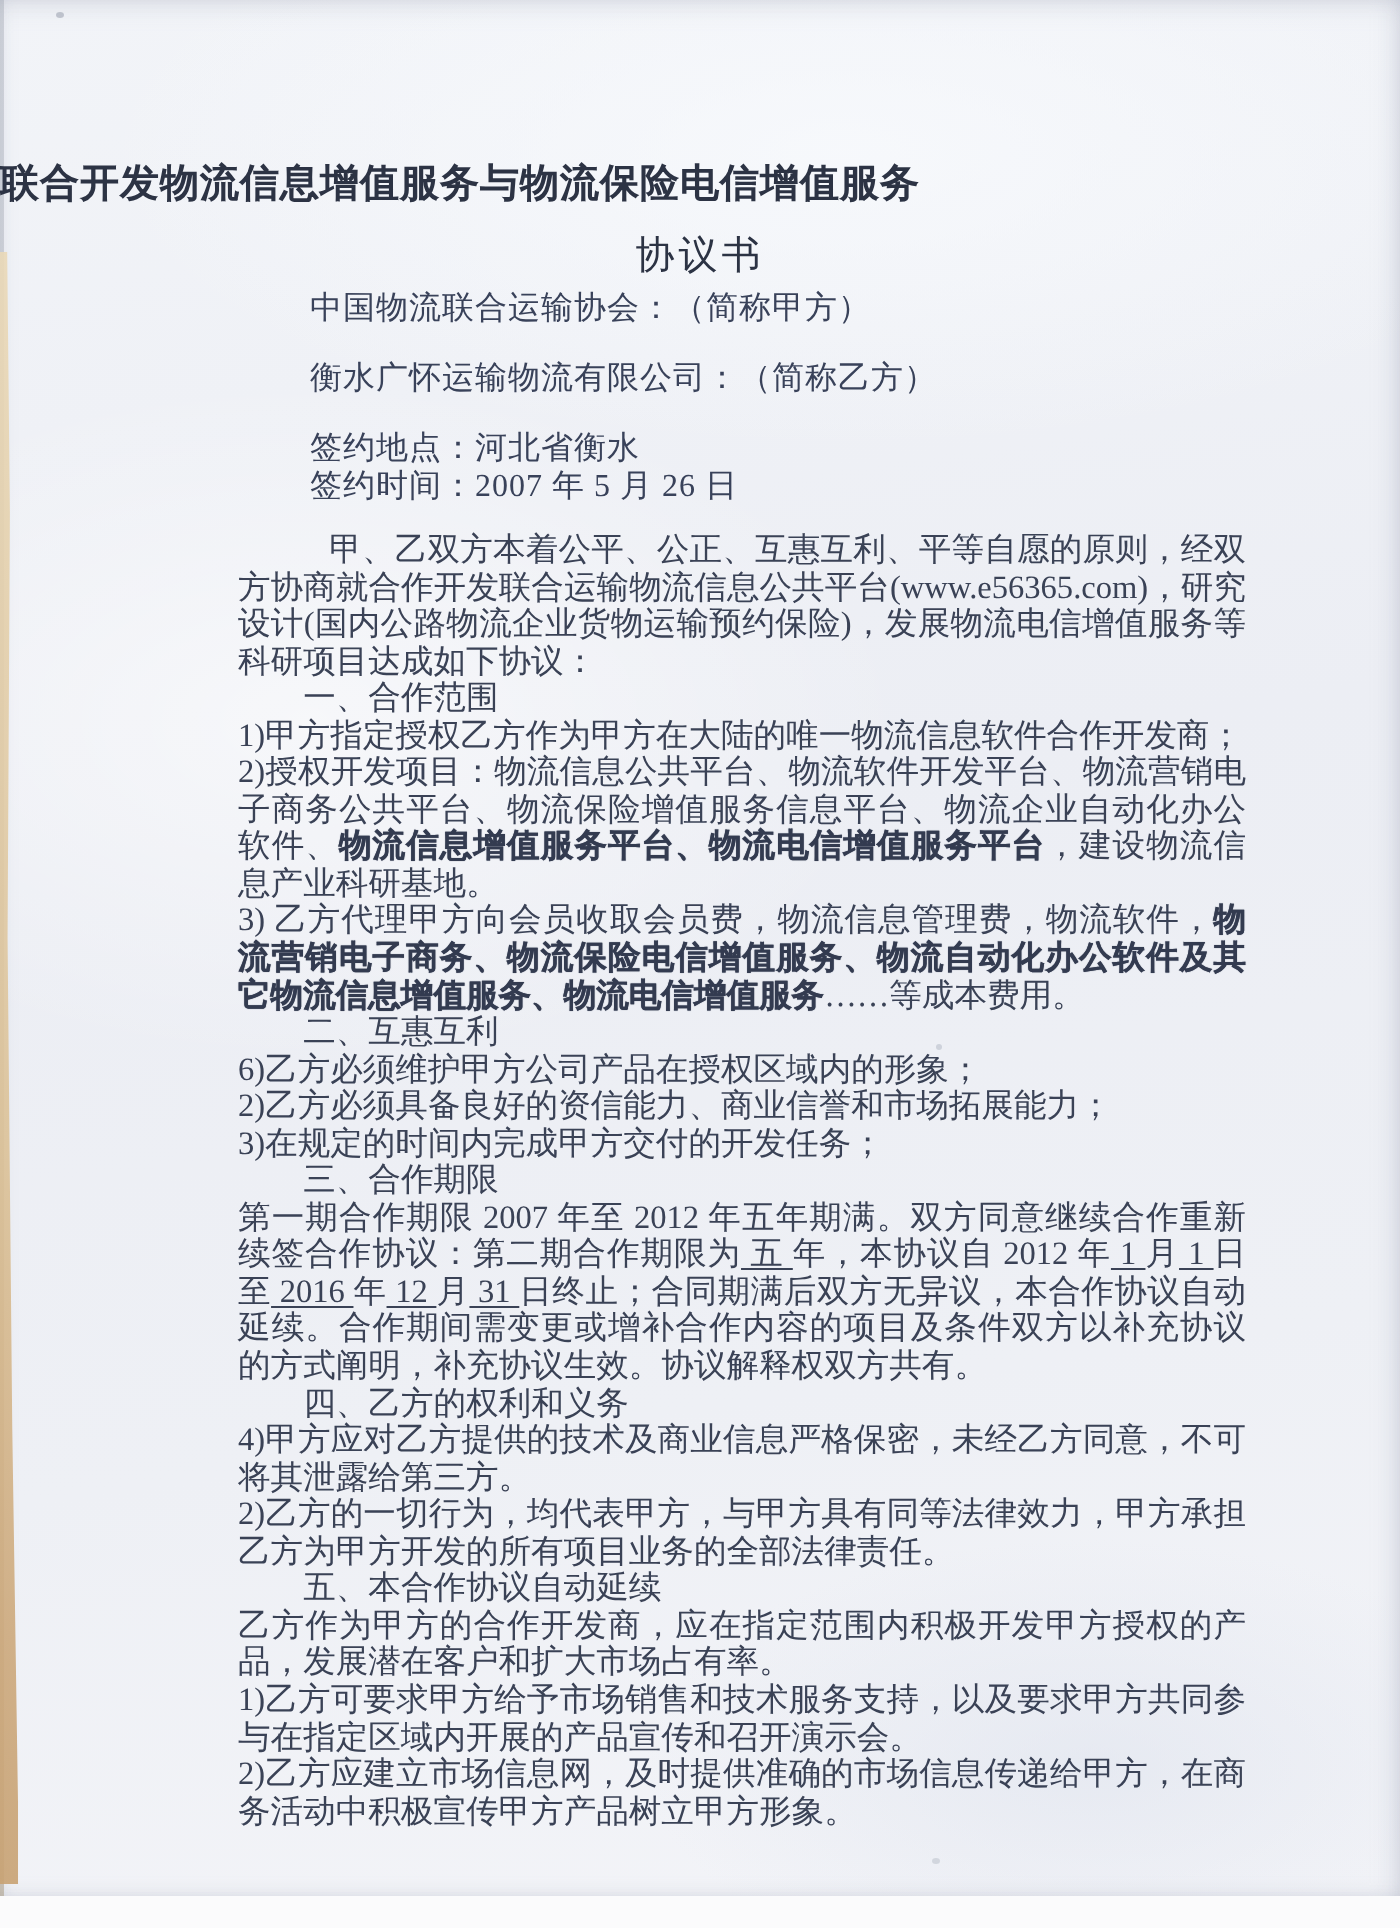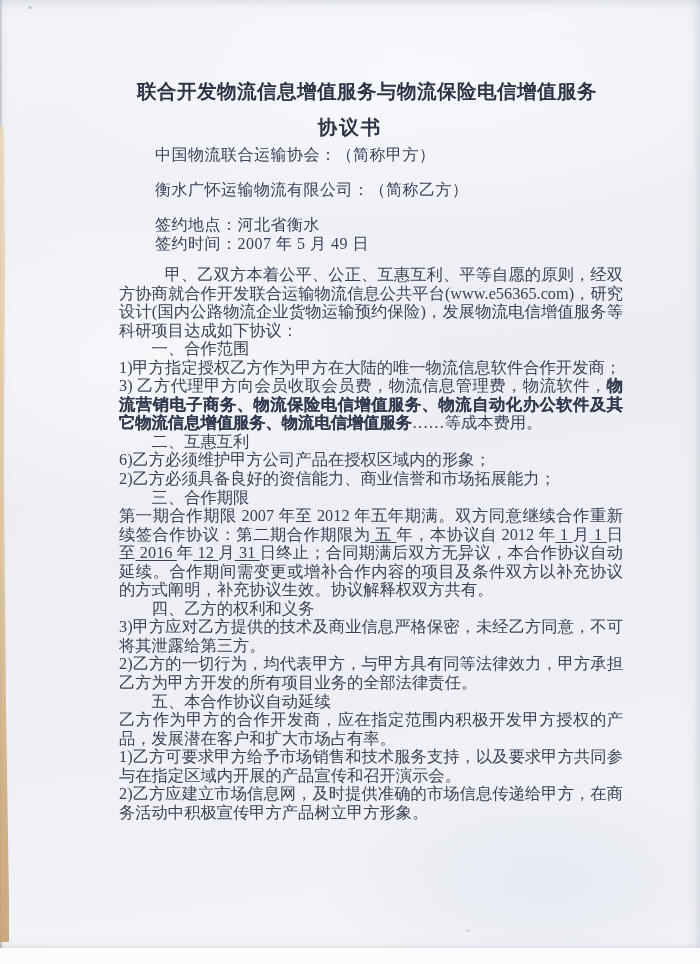--- a/index.html
+++ b/index.html
@@ -24,24 +24,24 @@
     background:linear-gradient(rgba(150,156,168,.35),rgba(110,116,130,.25) 35%,rgba(146,128,98,.4) 70%,rgba(160,142,110,.45));}
   .edge-tan{position:absolute;left:0;top:126px;width:9px;height:816px;
     background:linear-gradient(to bottom,#ead9b8,#dcc298 55%,#cda97c 85%,#c8a273);
     clip-path:polygon(0 0,40% 0,55% 16%,42% 42%,68% 72%,100% 95%,100% 100%,0 100%);
     opacity:.9;}
   .speck{position:absolute;border-radius:50%;}
   .s1{left:28px;top:6px;width:4px;height:3px;background:#aeb3bf;opacity:.75;}
   .s2{left:468px;top:522px;width:3px;height:3px;background:#c6cad4;opacity:.8;}
   .s3{left:466px;top:929px;width:4px;height:3px;background:#cbd0d8;opacity:.8;}
 
-  .doc-title{position:absolute;left:0;top:78px;width:597px;margin:0;text-align:right;
+  .doc-title{position:absolute;left:0;top:78px;width:597px;margin:0;text-align:left;
     font-size:19.5px;font-weight:700;letter-spacing:.5px;color:#2c3344;}
   .doc-subtitle{position:absolute;left:0;top:114px;width:700px;margin:0;text-align:center;
-    font-size:19.5px;font-weight:700;letter-spacing:2px;color:#2c3344;}
+    font-size:19.5px;font-weight:400;letter-spacing:2px;color:#2c3344;}
 
   .head{position:absolute;left:155px;top:146px;width:460px;color:#39425a;font-size:16px;}
   .head p{margin:0;line-height:17px;letter-spacing:.5px;}
   .mb18{margin-bottom:18px !important;}
   .mb2{margin-bottom:2px !important;}
 
   .contract-body{position:absolute;left:119px;top:266px;width:504px;
     color:#3a4256;font-size:16.3px;line-height:18.55px;text-align:justify;}
   .contract-body p{margin:0;}
   .para.heading{text-indent:2em;}
@@ -59,34 +59,36 @@
   <div class="speck s2"></div>
   <div class="speck s3"></div>
 
   <h1 class="doc-title">联合开发物流信息增值服务与物流保险电信增值服务</h1>
   <h2 class="doc-subtitle">协议书</h2>
 
   <div class="head">
     <p class="mb18">中国物流联合运输协会：（简称甲方）</p>
     <p class="mb18">衡水广怀运输物流有限公司：（简称乙方）</p>
     <p class="mb2">签约地点：河北省衡水</p>
-    <p>签约时间：2007 年 5 月 49 日</p>
+    <p>签约时间：2007 年 5 月 26 日</p>
   </div>
 
   <div class="contract-body">
       <p class="para first">甲、乙双方本着公平、公正、互惠互利、平等自愿的原则，经双方协商就合作开发联合运输物流信息公共平台(www.e56365.com)，研究设计(国内公路物流企业货物运输预约保险)，发展物流电信增值服务等科研项目达成如下协议：</p>
       <p class="para heading">一、合作范围</p>
       <p class="para item">1)甲方指定授权乙方作为甲方在大陆的唯一物流信息软件合作开发商；</p>
+      <p class="para item">2)授权开发项目：物流信息公共平台、物流软件开发平台、物流营销电子商务公共平台、物流保险增值服务信息平台、物流企业自动化办公软件、<span class="b">物流信息增值服务平台、物流电信增值服务平台</span>，建设物流信息产业科研基地。</p>
       <p class="para item">3) 乙方代理甲方向会员收取会员费，物流信息管理费，物流软件，<span class="b">物流营销电子商务、物流保险电信增值服务、物流自动化办公软件及其它物流信息增值服务、物流电信增值服务</span>……等成本费用。</p>
       <p class="para heading">二、互惠互利</p>
       <p class="para item">6)乙方必须维护甲方公司产品在授权区域内的形象；</p>
       <p class="para item">2)乙方必须具备良好的资信能力、商业信誉和市场拓展能力；</p>
+      <p class="para item">3)在规定的时间内完成甲方交付的开发任务；</p>
       <p class="para heading">三、合作期限</p>
       <p class="para item">第一期合作期限 2007 年至 2012 年五年期满。双方同意继续合作重新续签合作协议：第二期合作期限为<span class="u"> 五 </span>年，本协议自 2012 年<span class="u"> 1 </span>月<span class="u"> 1 </span>日 至<span class="u"> 2016 </span>年<span class="u"> 12 </span>月<span class="u"> 31 </span>日终止；合同期满后双方无异议，本合作协议自动延续。合作期间需变更或增补合作内容的项目及条件双方以补充协议的方式阐明，补充协议生效。协议解释权双方共有。</p>
       <p class="para heading">四、乙方的权利和义务</p>
-      <p class="para item">3)甲方应对乙方提供的技术及商业信息严格保密，未经乙方同意，不可将其泄露给第三方。</p>
+      <p class="para item">4)甲方应对乙方提供的技术及商业信息严格保密，未经乙方同意，不可将其泄露给第三方。</p>
       <p class="para item">2)乙方的一切行为，均代表甲方，与甲方具有同等法律效力，甲方承担乙方为甲方开发的所有项目业务的全部法律责任。</p>
       <p class="para heading">五、本合作协议自动延续</p>
       <p class="para item">乙方作为甲方的合作开发商，应在指定范围内积极开发甲方授权的产品，发展潜在客户和扩大市场占有率。</p>
       <p class="para item">1)乙方可要求甲方给予市场销售和技术服务支持，以及要求甲方共同参与在指定区域内开展的产品宣传和召开演示会。</p>
       <p class="para item">2)乙方应建立市场信息网，及时提供准确的市场信息传递给甲方，在商务活动中积极宣传甲方产品树立甲方形象。</p>
     </div>
 </div>
 
 </body></html>

